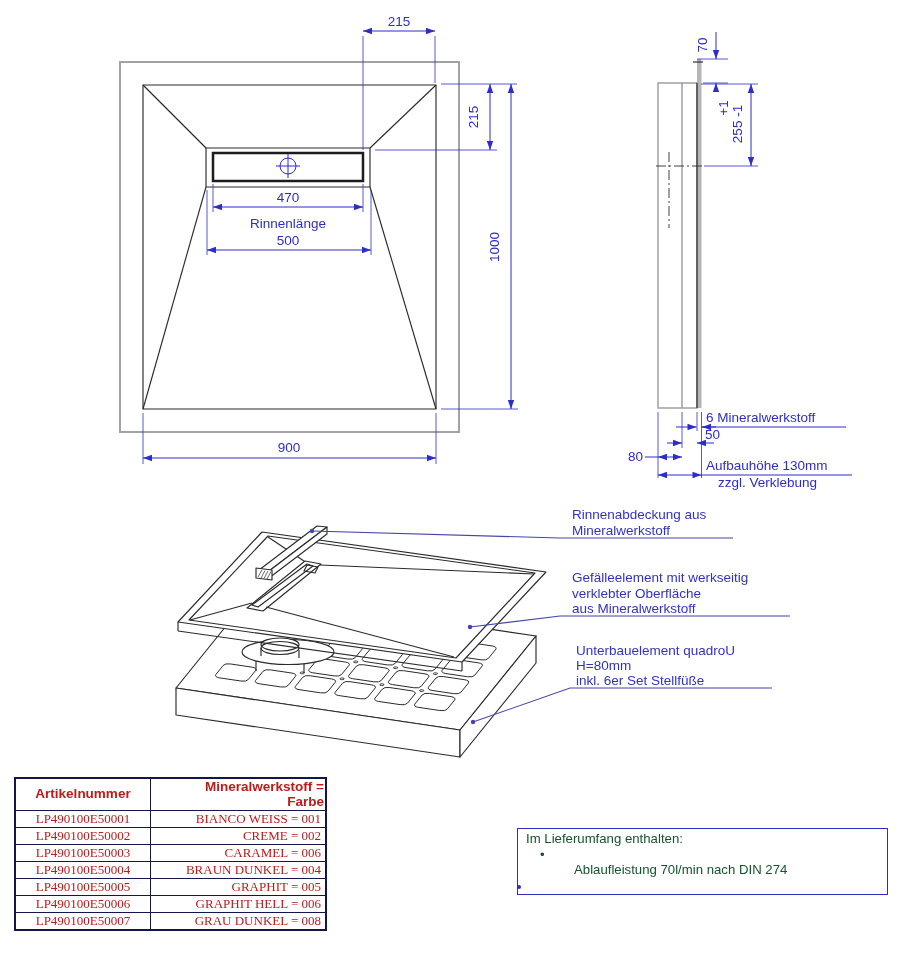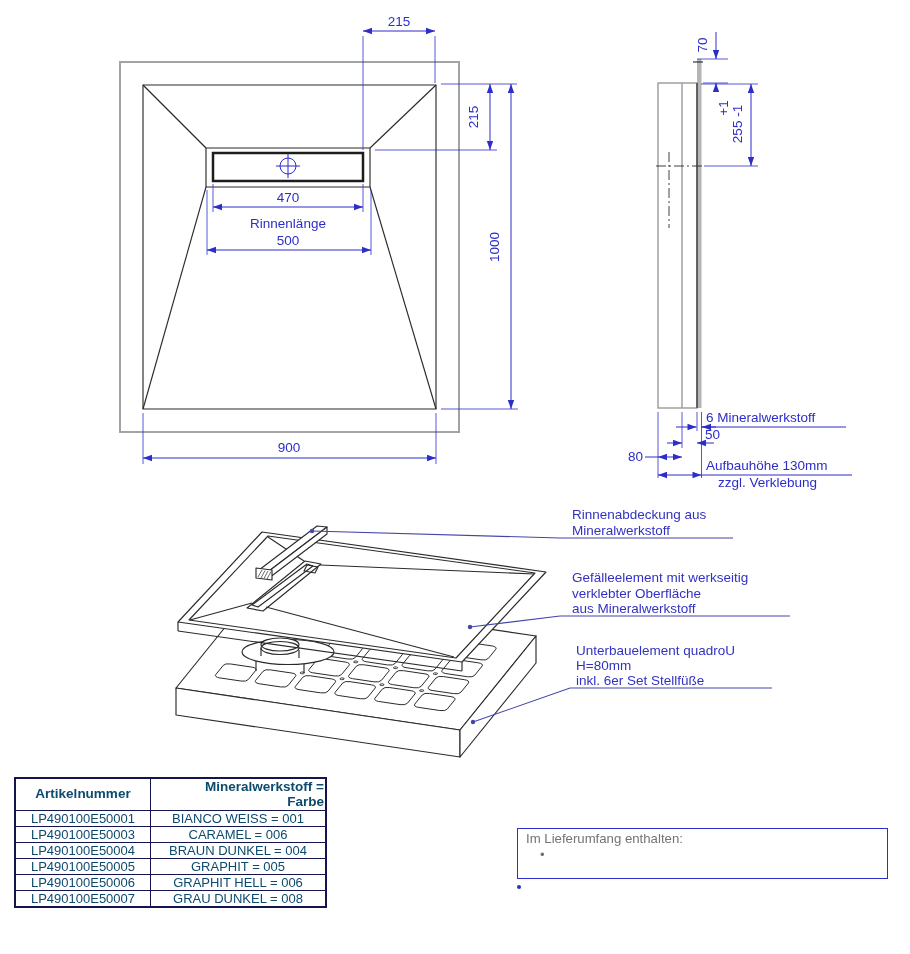--- a/index.html
+++ b/index.html
@@ -17,29 +17,29 @@
   .e{stroke:#2d2dc9;stroke-width:0.8;fill:none;}
   .dt{fill:#2d2dc9;font-size:13.5px;}
   .lt{fill:#3232c2;font-size:13.5px;}
   .ld{stroke:#4545aa;stroke-width:1.1;fill:none;}
   .hatch{stroke:#2b2b2b;stroke-width:0.7;}
   .cell{fill:#fff;stroke:#2b2b2b;stroke-width:1;vector-effect:non-scaling-stroke;}
   .node{fill:#fff;stroke:#2b2b2b;stroke-width:0.9;vector-effect:non-scaling-stroke;}
   
   .art-table{position:absolute;left:14px;top:777px;}
   .art-table table{border-collapse:collapse;border:2px solid #15154d;}
-  .art-table th,.art-table td{border:1.4px solid #15154d;color:#0c4a6e;}
+  .art-table th,.art-table td{border:1.4px solid #15154d;color:#b91c1c;}
   .art-table th{width:132px;height:29px;font-size:13.5px;font-weight:bold;text-align:center;line-height:1.05;}
   .art-table th.c2{width:172px;text-align:right;}
-  .art-table td{height:15px;font-size:13px;padding:0 4px;}
+  .art-table td{height:15px;font-size:13px;padding:0 4px;font-family:Liberation Serif, serif;}
   .art-table td.c1{text-align:center;}
-  .art-table td.c2{text-align:center;}
+  .art-table td.c2{text-align:right;}
   
-  .delivery-box{position:absolute;left:517px;top:828px;width:371px;height:51px;
-                border:1.4px solid #2d2dc9;color:#737373;font-size:13.2px;line-height:15.5px;
+  .delivery-box{position:absolute;left:517px;top:828px;width:371px;height:67px;
+                border:1.4px solid #2d2dc9;color:#14532d;font-size:13.2px;line-height:15.5px;
                 padding:2px 17px 0 8px;box-sizing:border-box;}
   .delivery-box .row{display:flex;}
   .delivery-box .bullet{width:34px;padding-left:14px;}
   .delivery-box .cont{padding-left:48px;}
 </style>
 </head>
 <body>
 
 <div class="stage">
 
@@ -246,20 +246,24 @@
       <th class="c2">
         <span>Mineralwerkstoff =</span><br>
         <span>Farbe</span>
       </th>
     </tr>
     <tr>
       <td class="c1">LP490100E50001</td>
       <td class="c2">BIANCO WEISS = 001</td>
     </tr>
     <tr>
+      <td class="c1">LP490100E50002</td>
+      <td class="c2">CREME = 002</td>
+    </tr>
+    <tr>
       <td class="c1">LP490100E50003</td>
       <td class="c2">CARAMEL = 006</td>
     </tr>
     <tr>
       <td class="c1">LP490100E50004</td>
       <td class="c2">BRAUN DUNKEL = 004</td>
     </tr>
     <tr>
       <td class="c1">LP490100E50005</td>
       <td class="c2">GRAPHIT = 005</td>
@@ -274,15 +278,16 @@
     </tr>
   </tbody>
       </table>
 </div>
 
 <div class="delivery-box">
   <div>Im Lieferumfang enthalten:</div>
   <div class="row">
     <span class="bullet">•</span>
   </div>
+  <div class="cont">Ablaufleistung 70l/min nach DIN 274</div>
 </div>
 
 </div>
 
 </body></html>

